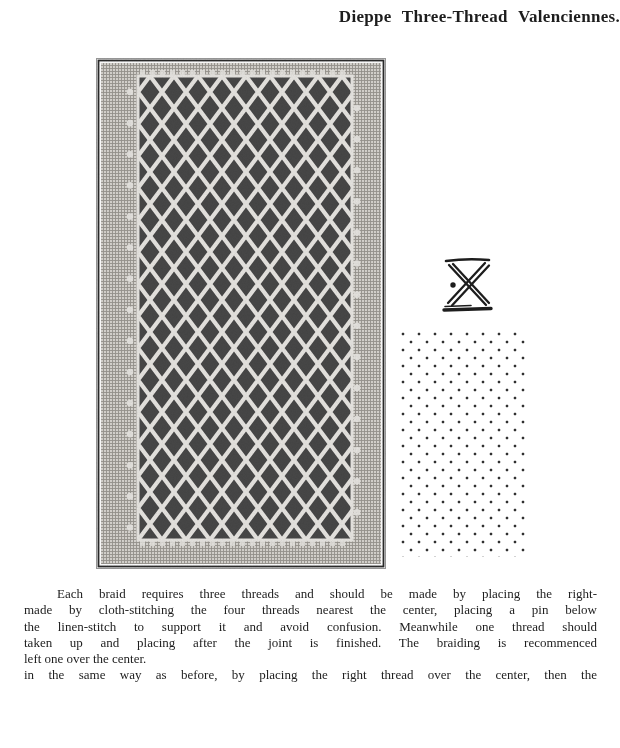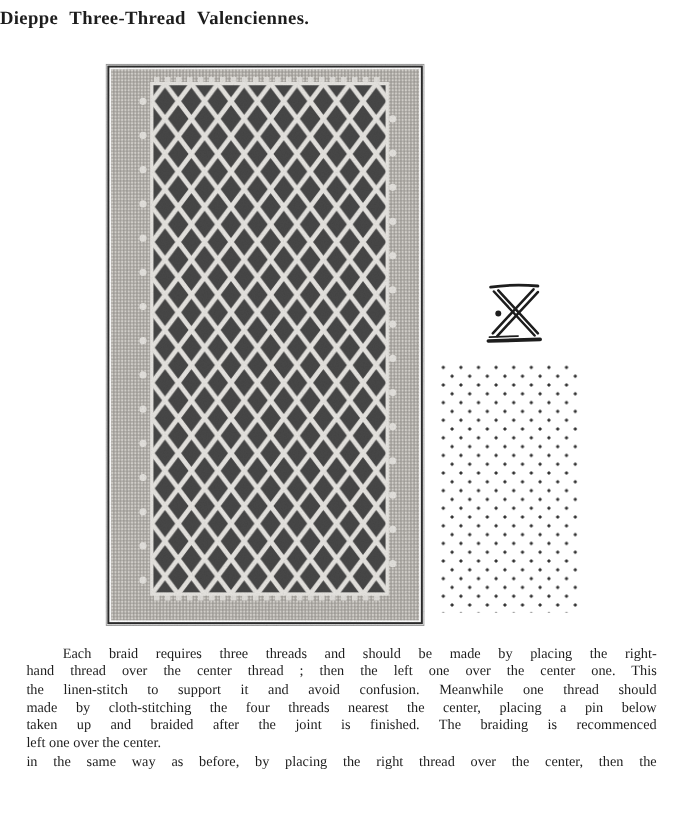--- a/index.html
+++ b/index.html
@@ -9,21 +9,21 @@
     --dot:#303030;
   }
   html,body{margin:0;padding:0;background:#fff;}
   .page{
     position:relative; width:620px; height:748px;
     background:var(--paper); overflow:hidden;
     font-family:"Liberation Serif", serif; color:var(--ink);
   }
   .title{
     position:absolute; top:7px; left:0; right:0;
-    text-align:left; font-weight:bold; font-size:17px;
+    text-align:right; font-weight:bold; font-size:17px;
     letter-spacing:0.3px; word-spacing:6px; margin:0;
   }
   .lace-photo{
     position:absolute; left:96px; top:58px; width:290px; height:511px;
   }
   .x-diagram{
     position:absolute; left:441px; top:254px; width:52px; height:62px;
   }
   .pricking{
     position:absolute; left:400px; top:332px; width:125px; height:225px;
@@ -97,21 +97,20 @@
         <path d="M48 11.5 L11 51.5" stroke-width="2.3"></path>
       </g>
       <circle cx="12" cy="31" r="2.7" fill="var(--ink)"></circle>
     </svg>
   </div>
 
   <div class="pricking"></div>
 
   <div class="paragraph">
       <div class="pline first">Each braid requires three threads and should be made by placing the right-</div>
-      <div class="pline">hand thread over the center thread ; then the left one over the center one.  This</div>
+      <div class="pline">made by cloth-stitching the four threads nearest the center, placing a pin below</div>
       <div class="pline">the linen-stitch to support it and avoid confusion.  Meanwhile one thread should</div>
-      <div class="pline">made by cloth-stitching the four threads nearest the center, placing a pin below</div>
-      <div class="pline">taken up and braided after the joint is finished.  The braiding is recommenced</div>
+      <div class="pline">taken up and placing after the joint is finished.  The braiding is recommenced</div>
       <div class="pline last">left one over the center.</div>
       <div class="pline">in the same way as before, by placing the right thread over the center, then the</div>
     </div>
 
 </div>
 
 </body></html>

